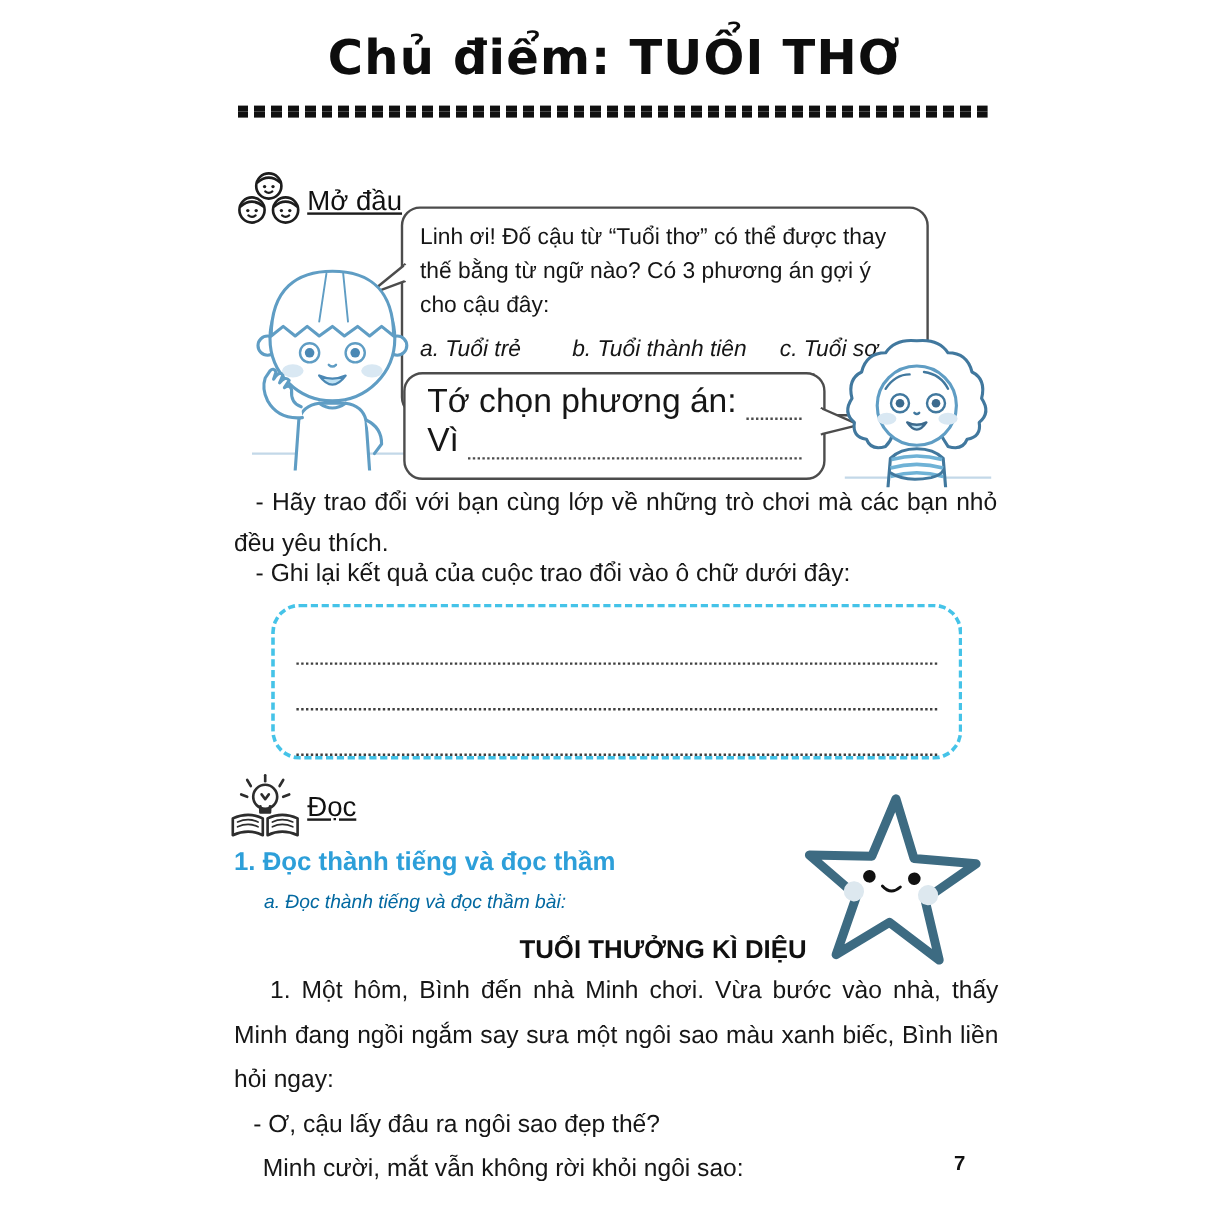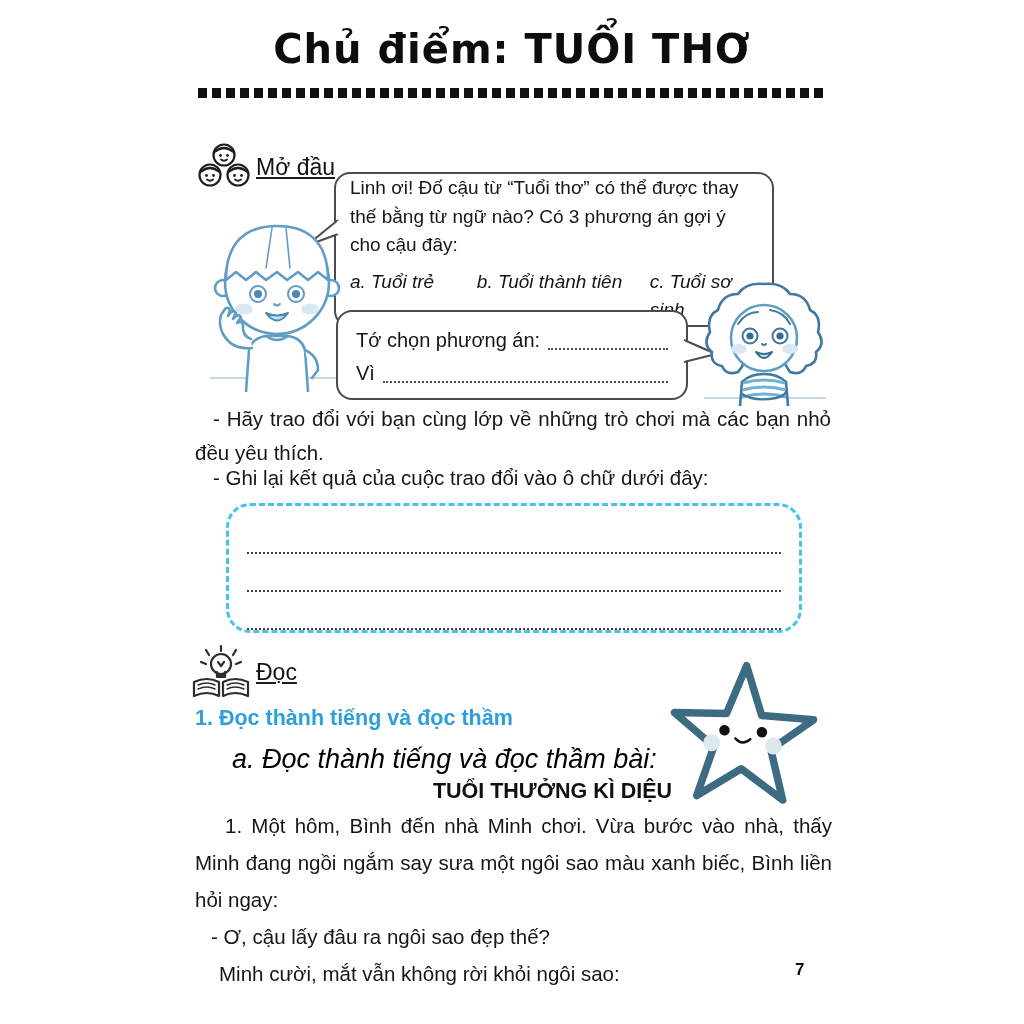--- a/index.html
+++ b/index.html
@@ -24,45 +24,45 @@
     font-size:24px;font-weight:bold;
   }
 
   
   .section-row{display:flex;align-items:center;gap:4px;text-decoration:underline;}
   .section-label{font-size:23px;color:#111;}
 
   
   .bubble{
     background:#fff;border:2px solid #4c4c4c;border-radius:16px;
-    padding:0 14px;font-size:19px;line-height:1.5;color:#161616;
+    padding:10px 14px;font-size:19px;line-height:1.5;color:#161616;
   }
   .bubble-tail{position:absolute;overflow:visible;}
   .options-row{display:flex;margin-top:8px;font-style:italic;}
   .options-row span:nth-child(1){width:143px;}
   .options-row span:nth-child(2){width:195px;}
-  .fill-row{display:flex;align-items:flex-end;height:33px;font-size:20px;}
+  .fill-row{display:flex;align-items:flex-end;height:33px;font-size:28px;}
   .dot-fill{flex:1;border-bottom:2.5px dotted #4c4c4c;margin-left:8px;transform:translateY(-5px);}
 
   
   .body-text{font-size:20.5px;color:#161616;text-align:justify;}
   .body-text p{margin:0;}
 
   
   .answer-box{
     left:226px;top:503px;width:576px;height:130px;
     border:3px dashed #45c3e8;border-radius:24px;
     padding:10px 18px;box-sizing:border-box;
   }
   .answer-box-label{font-size:19.5px;color:#161616;}
   .write-line{border-bottom:2.5px dotted #3f3f3f;height:36px;}
 
   
   .task-heading{font-size:21.5px;font-weight:bold;color:#2d9fd9;}
-  .task-sub{font-size:27px;font-style:italic;color:#000000;margin-left:12px;}
+  .task-sub{font-size:16px;font-style:italic;color:#0369a1;}
   .story-title{font-size:21.5px;font-weight:bold;color:#101010;text-align:center;}
   .reading-flow p{margin:0;line-height:37px;}
   .pg-num{font-size:17px;font-weight:bold;color:#101010;}
 </style>
 </head>
 <body>
 
 <div class="abs page-title">Chủ điểm: TUỔI THƠ</div>
 
 <div class="abs lesson-banner">

